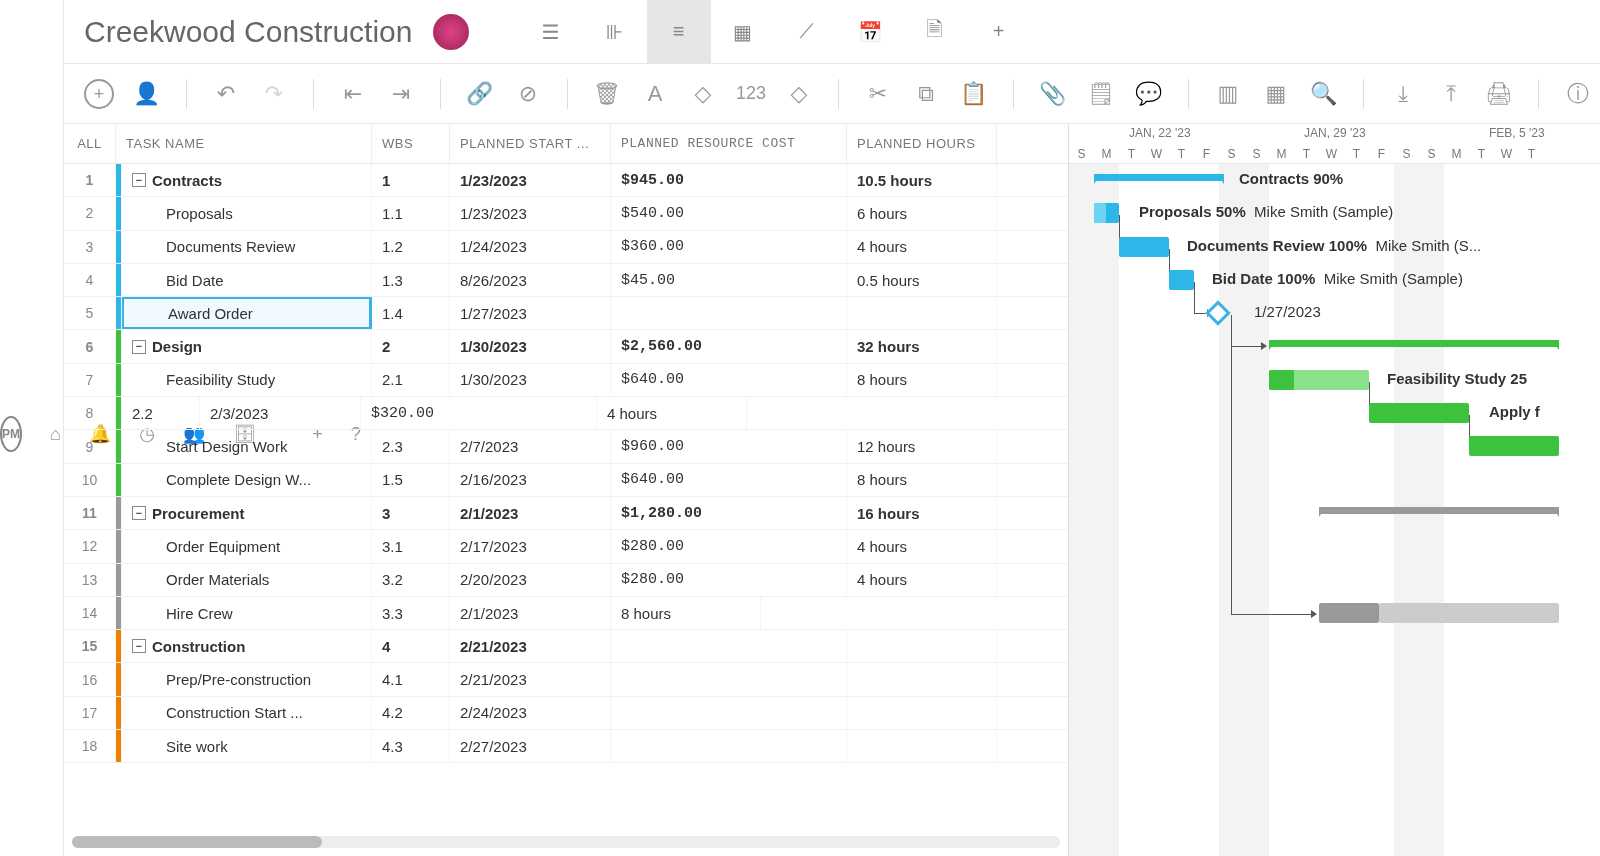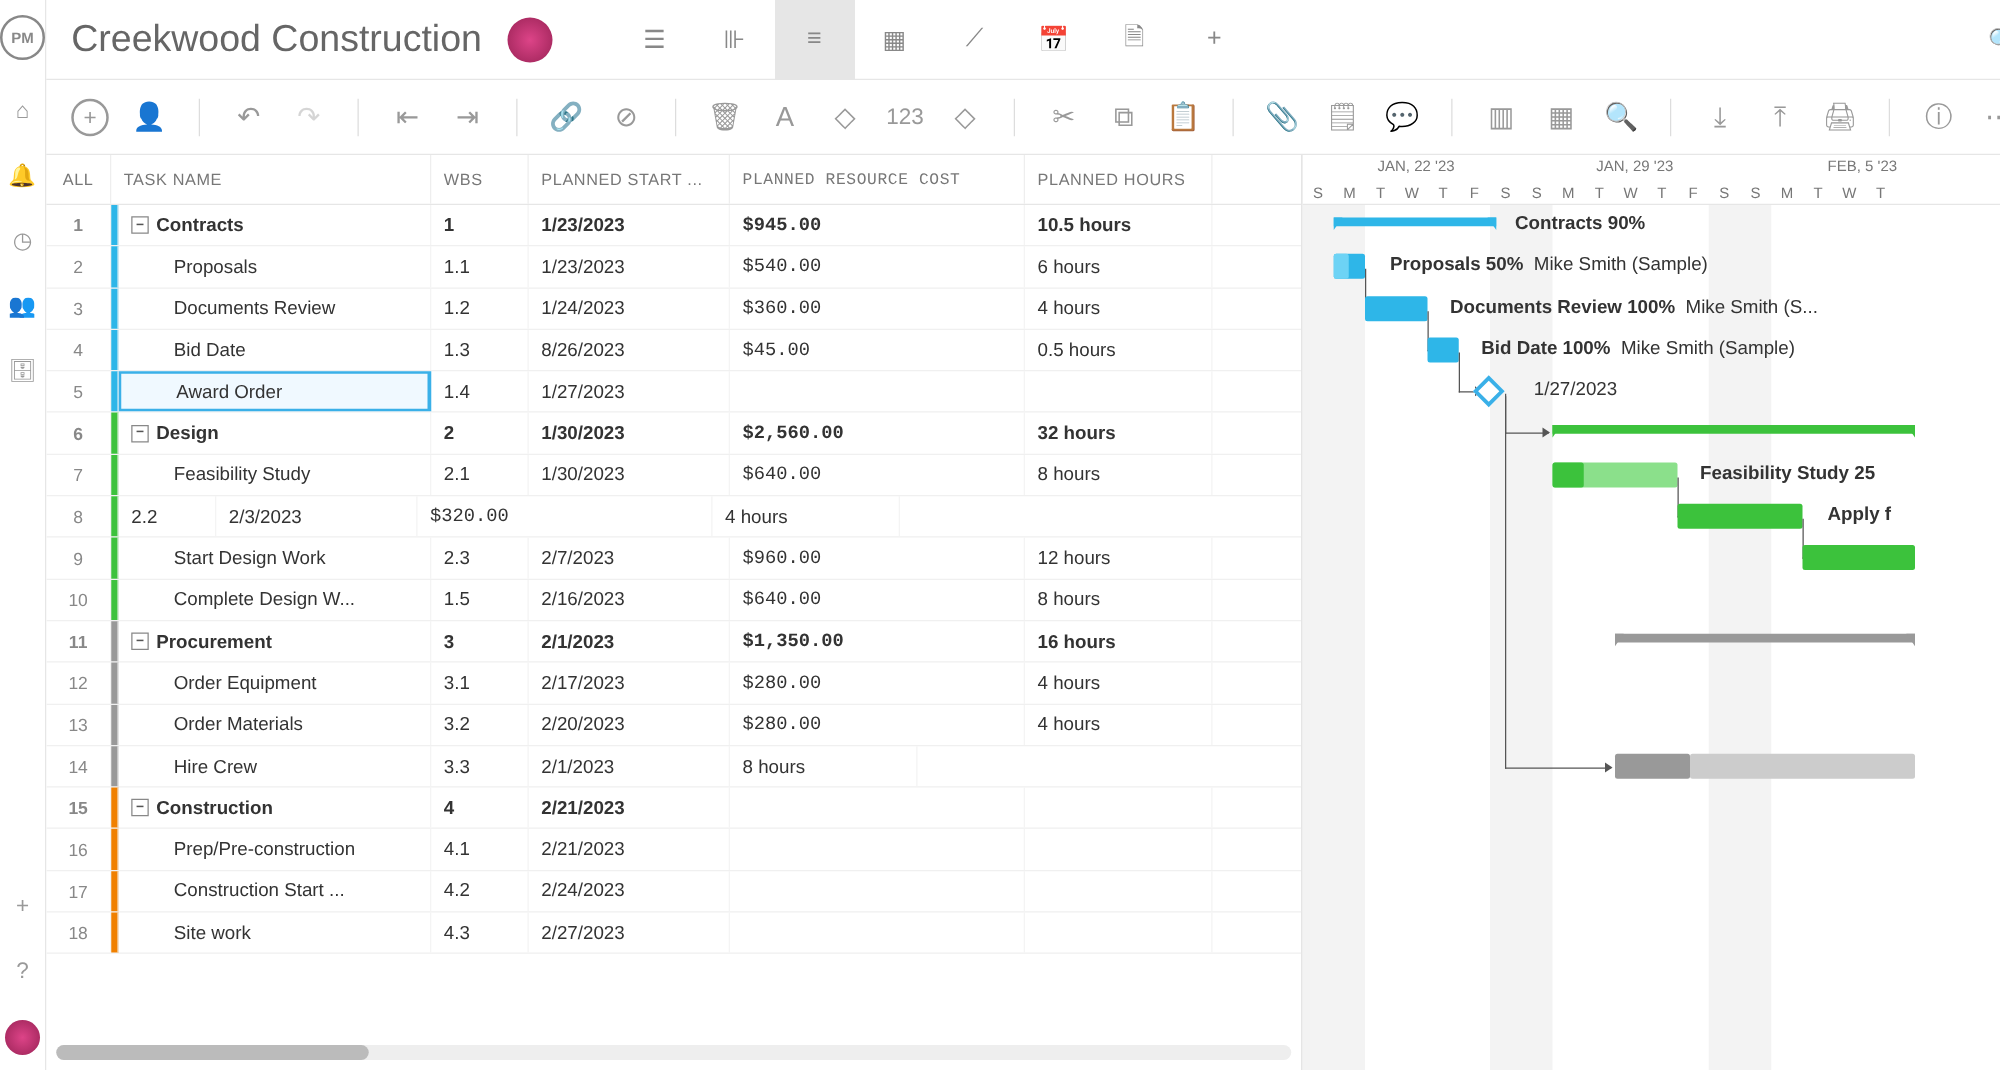--- a/index.html
+++ b/index.html
@@ -1,18 +1,18 @@
 <!DOCTYPE html>
 <html><head>
 <meta charset="utf-8">
 <style>
 * { box-sizing: border-box; margin: 0; padding: 0; }
 body { font-family: -apple-system, Helvetica, Arial, sans-serif; background: #fff; color: #333; overflow: hidden; width: 1600px; height: 856px; }
 .app { display: flex; height: 100%; }
-.sidebar { width: 64px; background: #fff; border-right: 1px solid #e6e6e6; display: flex; flex-direction: column; align-items: center; padding-top: 12px; gap: 28px; }
+.sidebar { width: 64px; background: #fff; border-right: 1px solid #e6e6e6; display: flex; flex-direction: row; align-items: center; padding-top: 12px; gap: 28px; }
 .logo { width: 36px; height: 36px; border: 2px solid #888; border-radius: 50%; display: flex; align-items: center; justify-content: center; font-size: 12px; font-weight: 700; color: #888; }
 .side-icon { width: 24px; height: 24px; display: flex; align-items: center; justify-content: center; color: #999; cursor: pointer; font-size: 18px; }
 .side-spacer { flex: 1; }
 .avatar-sm { width: 28px; height: 28px; border-radius: 50%; background: radial-gradient(#d48,#925); margin-bottom: 12px; }
 .main { flex: 1; display: flex; flex-direction: column; }
 .header { height: 64px; border-bottom: 1px solid #e6e6e6; display: flex; align-items: center; padding: 0 20px; gap: 20px; }
 .project-title { font-size: 30px; color: #666; font-weight: 400; }
 .avatar-md { width: 36px; height: 36px; border-radius: 50%; background: radial-gradient(#d48,#925); }
 .view-tabs { display: flex; margin-left: 30px; }
 .view-tab { width: 64px; height: 64px; display: flex; align-items: center; justify-content: center; color: #888; cursor: pointer; font-size: 20px; }
@@ -267,21 +267,21 @@
             </div>
             <div class="row bold">
     <div class="num-cell">11</div>
     <div class="stripe" style="background:#999"></div>
     <div class="col-name-cell">
       <span class="expander">−</span>
       <span>Procurement</span>
     </div>
     <div class="col-wbs">3</div>
     <div class="col-start">2/1/2023</div>
-    <div class="col-cost">$1,350.00</div>
+    <div class="col-cost">$1,280.00</div>
     <div class="col-hours">16 hours</div>
             </div>
             <div class="row">
     <div class="num-cell">12</div>
     <div class="stripe" style="background:#999"></div>
     <div class="col-name-cell">
       <span class="indent" style="width:28px"></span>
       <span>Order Equipment</span>
     </div>
     <div class="col-wbs">3.1</div>

